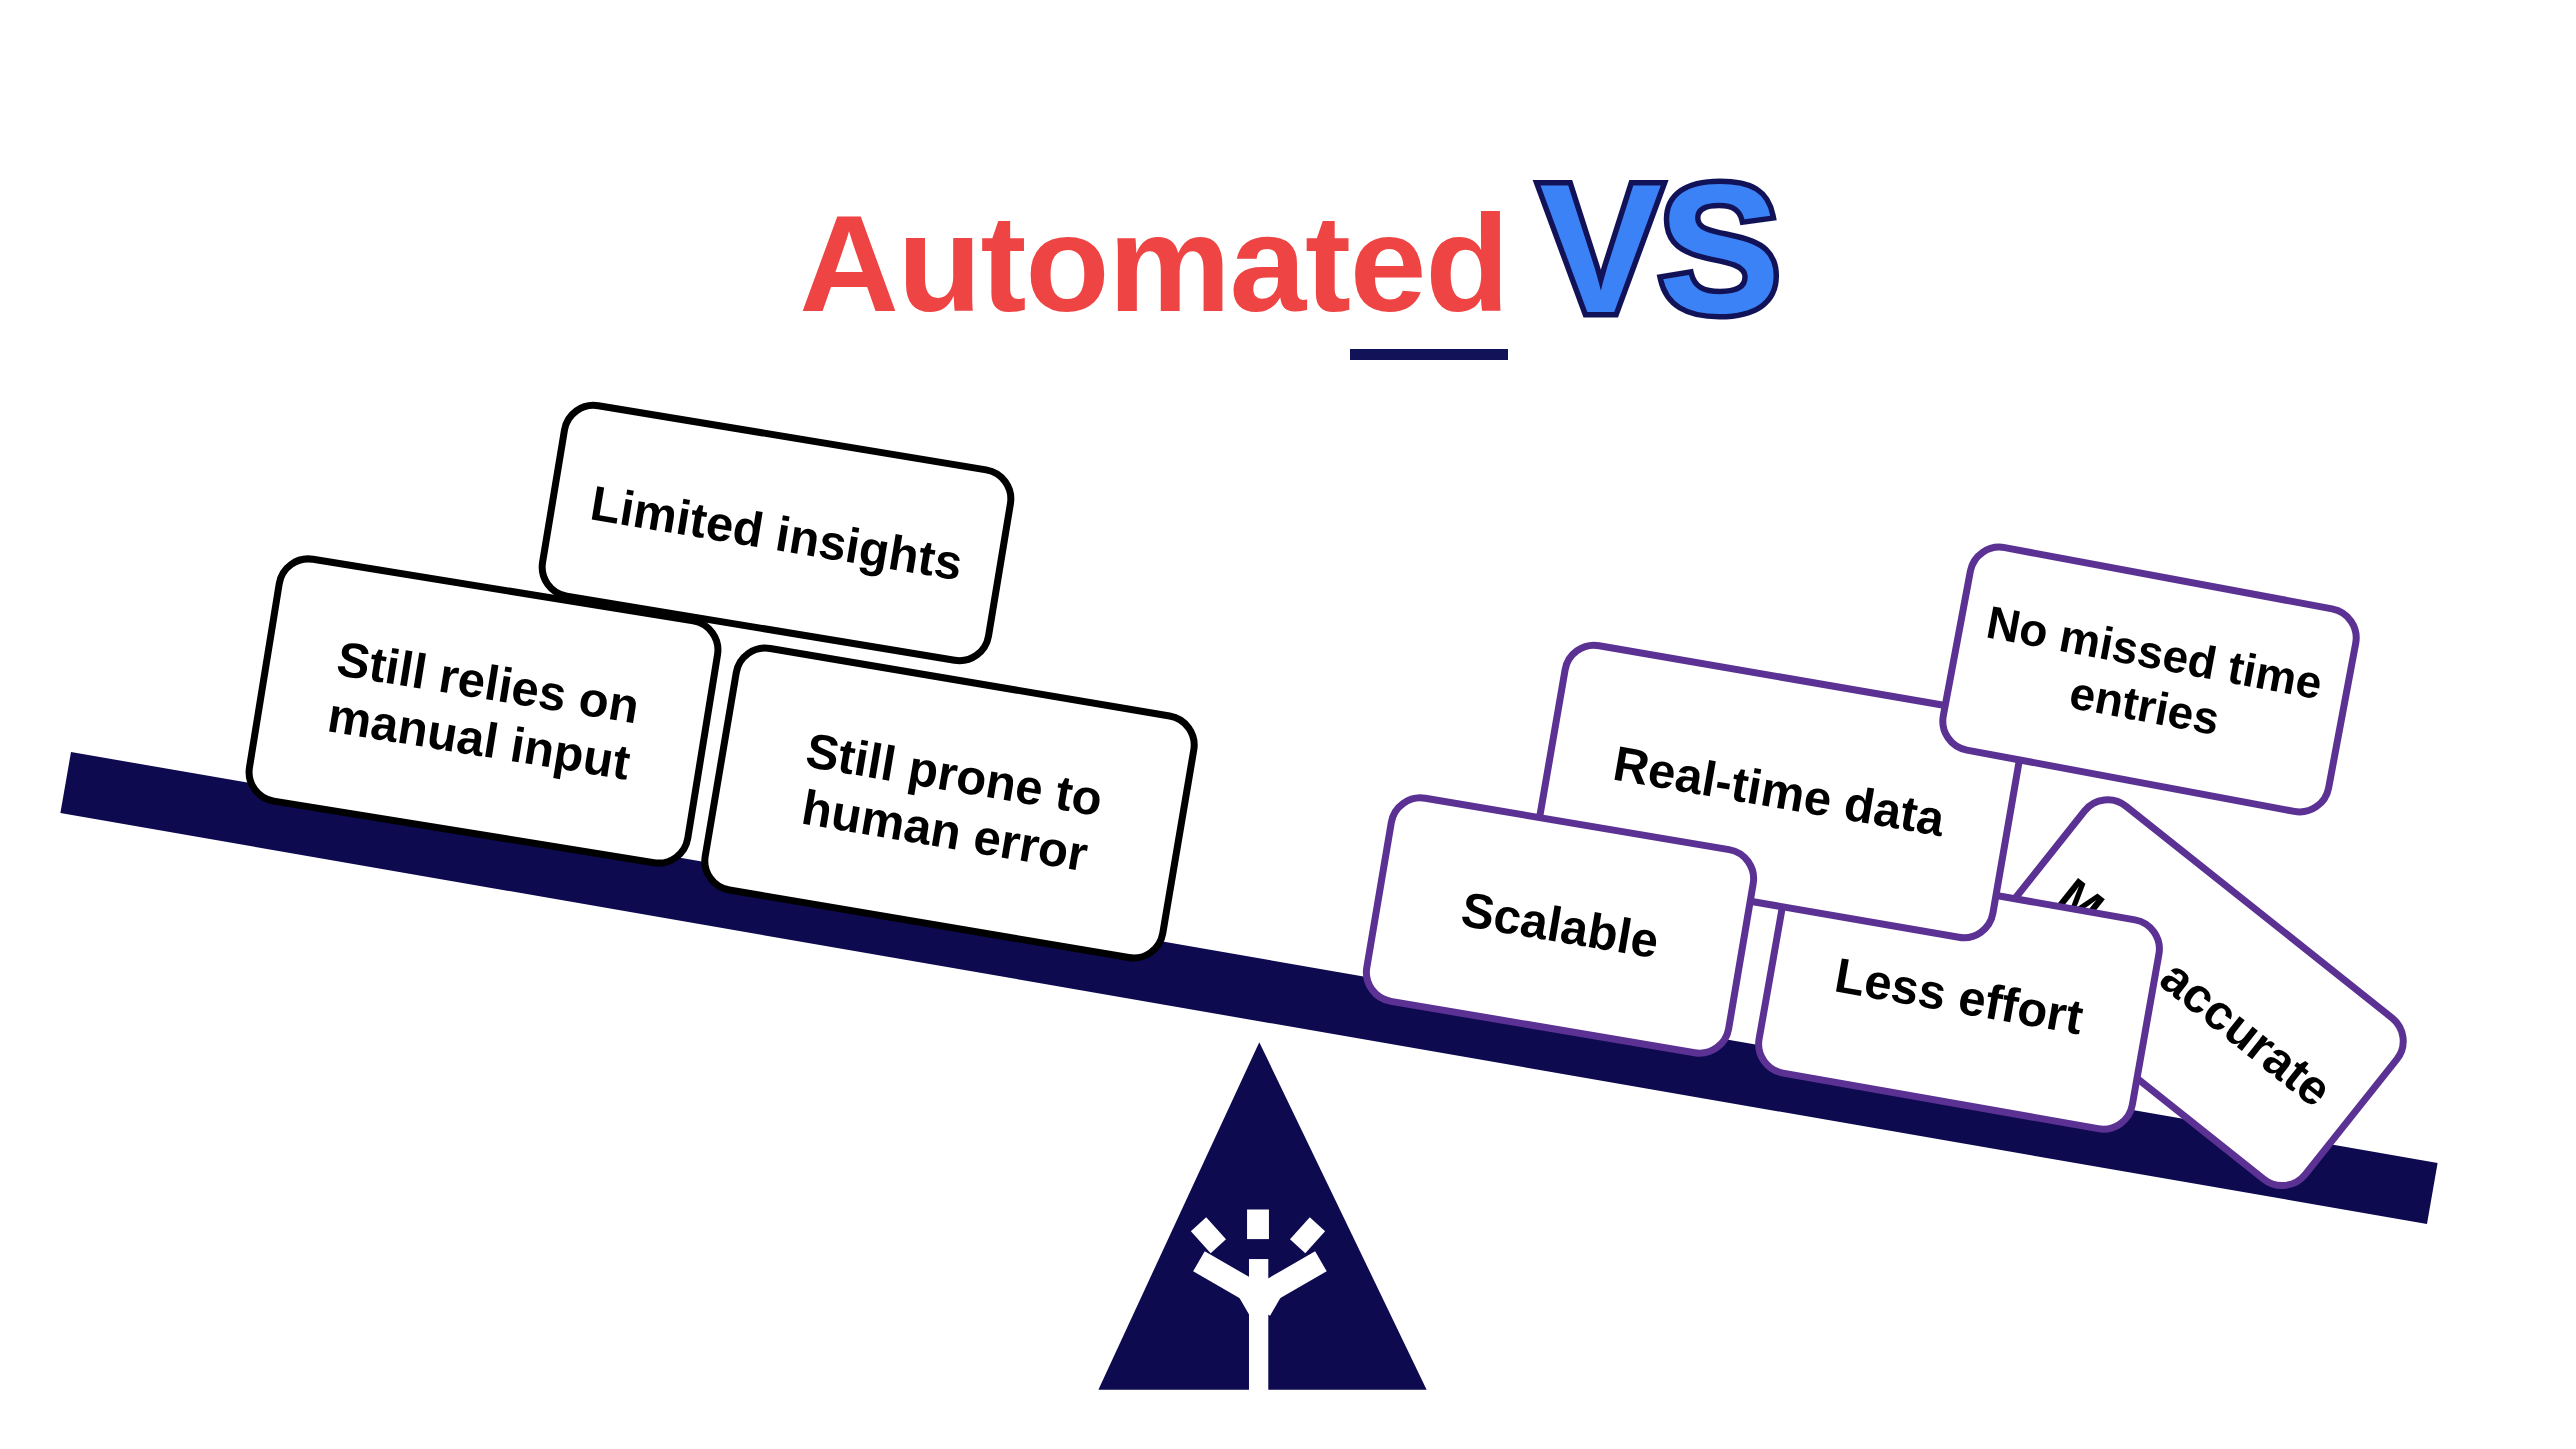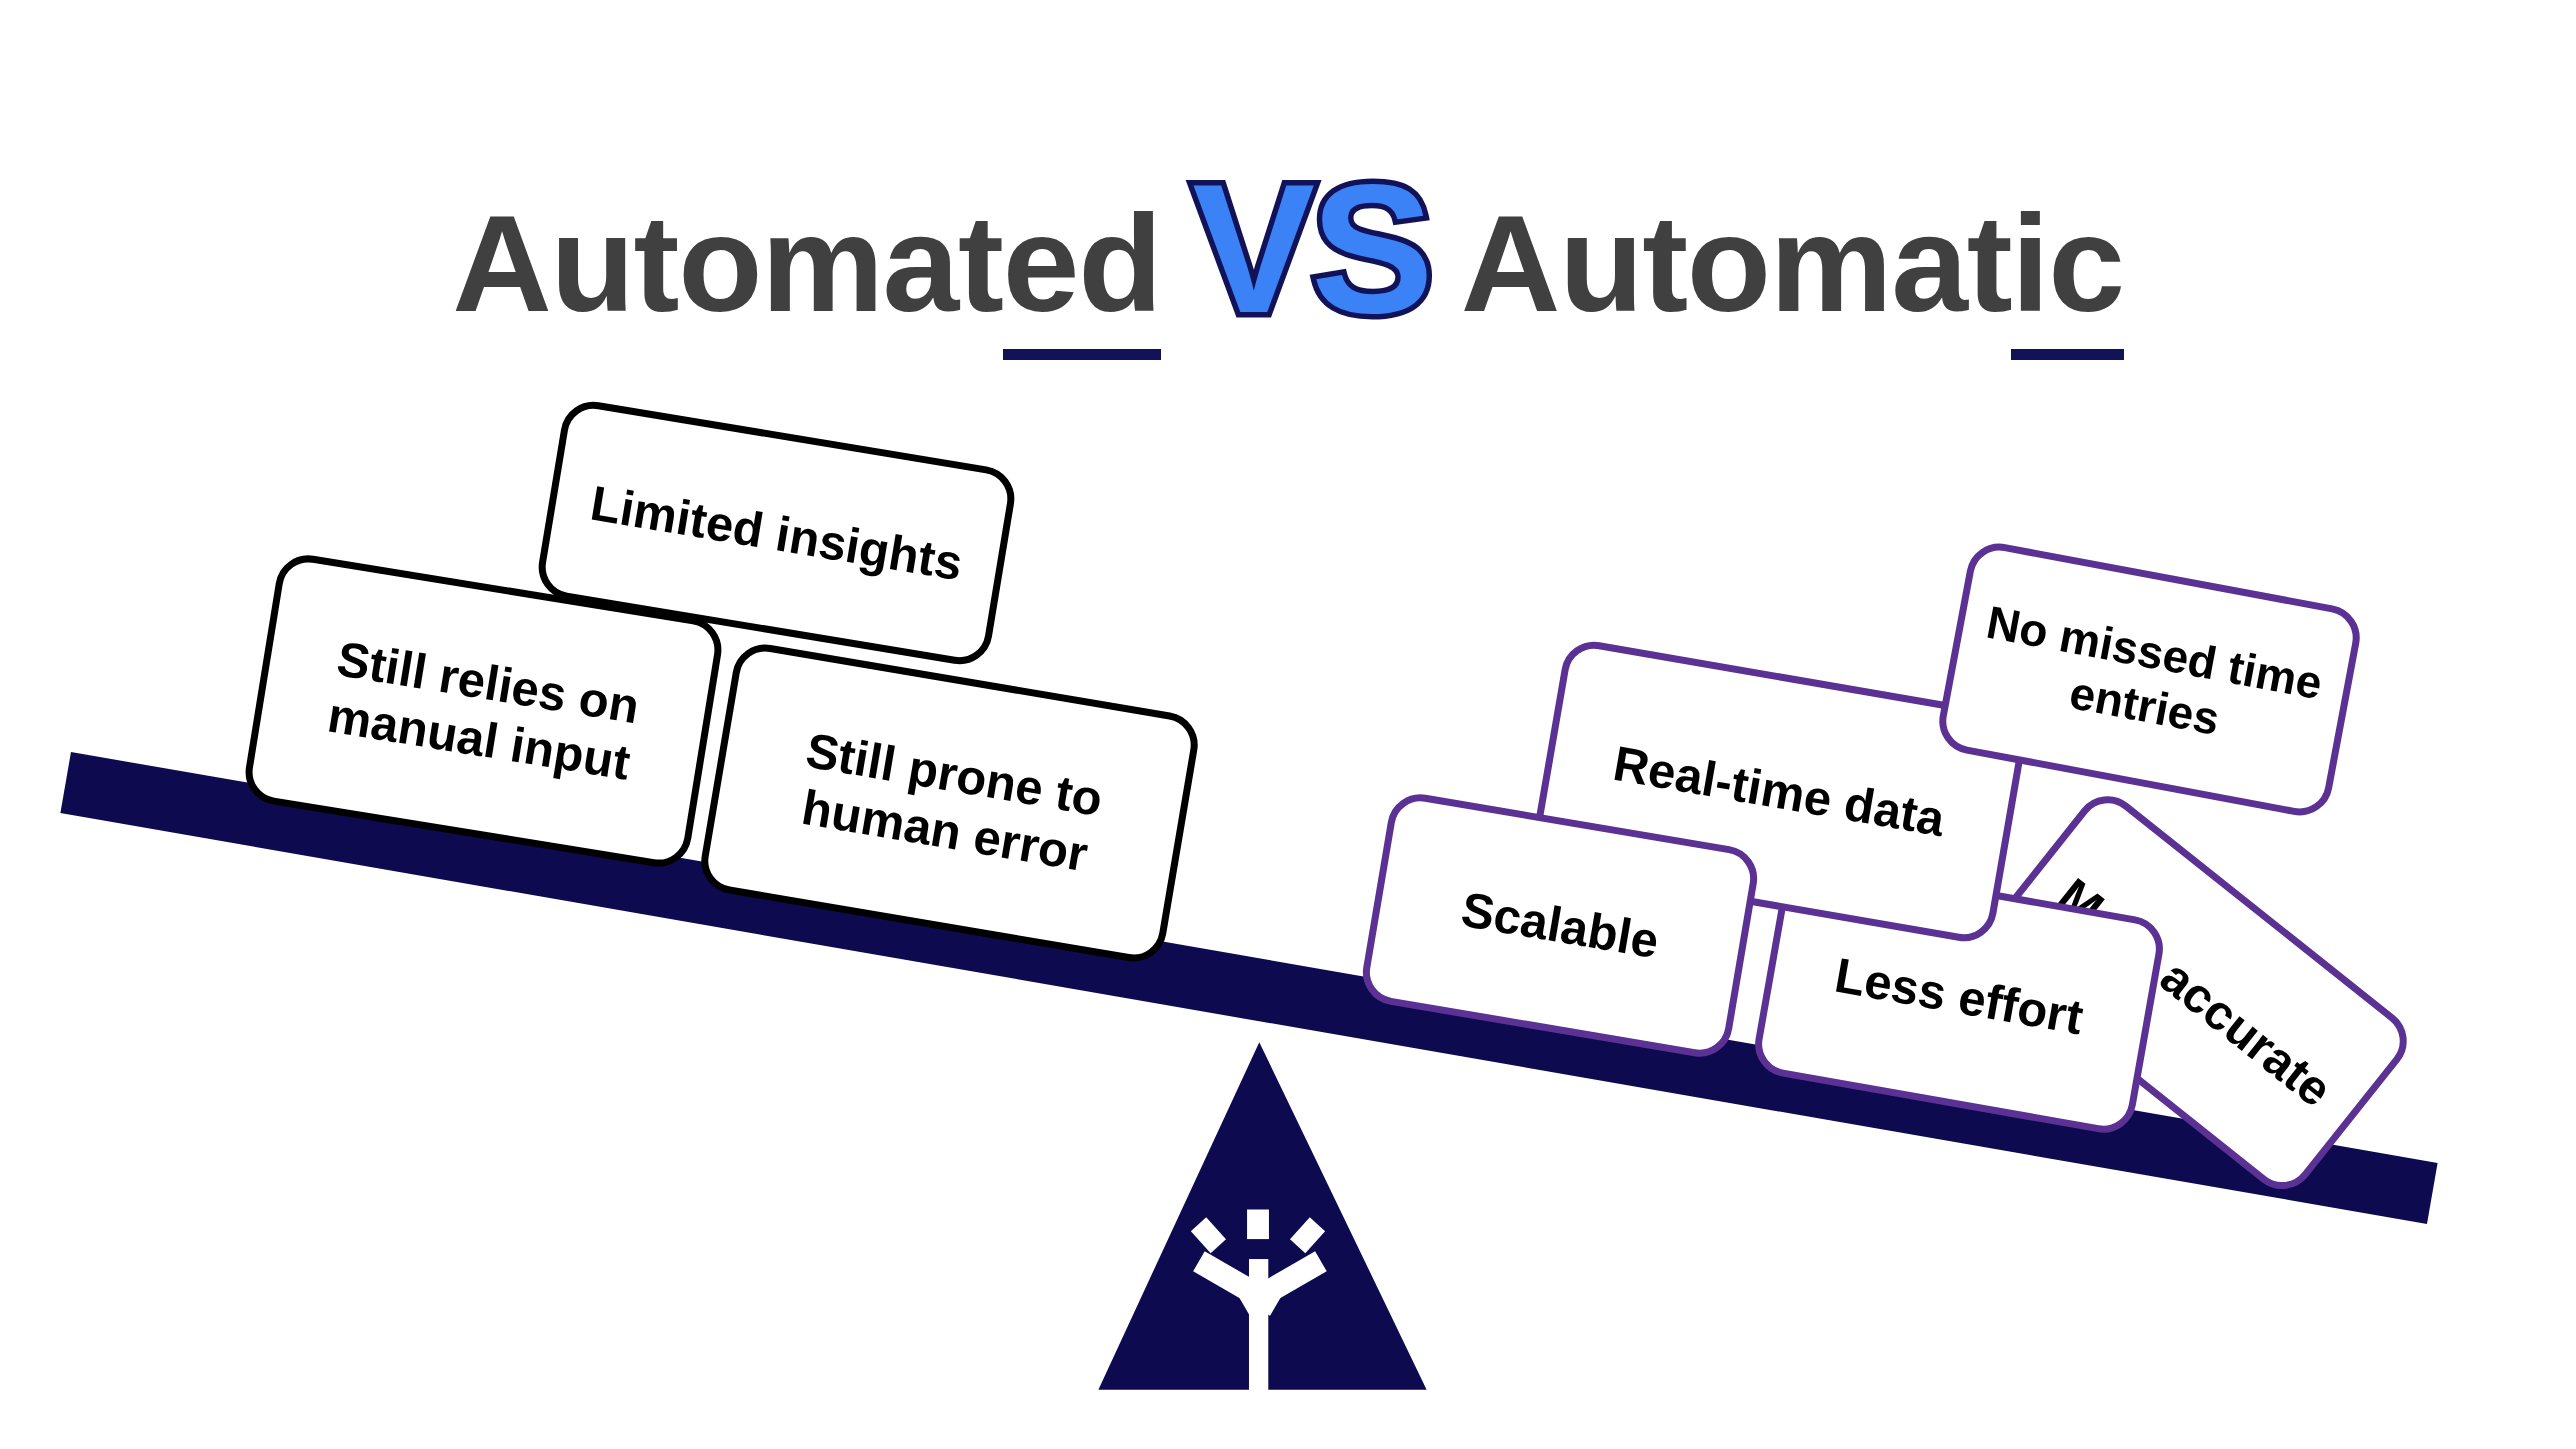--- a/index.html
+++ b/index.html
@@ -24,21 +24,21 @@
     width: 2576px;
     height: 232px;
     display: flex;
     align-items: center;
     justify-content: center;
     gap: 31px;
   }
   .title-word {
     font-size: 138px;
     font-weight: 700;
-    color: #404040;
+    color: #ef4444;
     line-height: 1;
     letter-spacing: -1.3px;
     white-space: nowrap;
     position: relative;
     top: 7.7px;
     margin-top: 8px;
   }
   .title-word .u {
     border-bottom: 11px solid #121258;
     padding-bottom: 9px;
@@ -154,21 +154,20 @@
 </head>
 <body>
 
 <div id="stage">
 
   <div id="title-row">
     <div class="title-word"><span>Automat</span><span class="u">ed</span></div>
 
     <div id="vs-word">VS</div>
 
-    <div class="title-word"><span>Automat</span><span class="u">ic</span></div>
   </div>
 
   <div id="beam"></div>
 
   <div id="fulcrum">
     <svg viewBox="0 0 520 550" xmlns="http://www.w3.org/2000/svg">
       <polygon points="255,8 515,548 5,548" fill="#0D0A50"></polygon>
       <g fill="#ffffff">
         <rect x="236" y="268" width="34" height="46"></rect>
         <rect x="160" y="285" width="32" height="46" transform="rotate(-42 176 308)"></rect>

